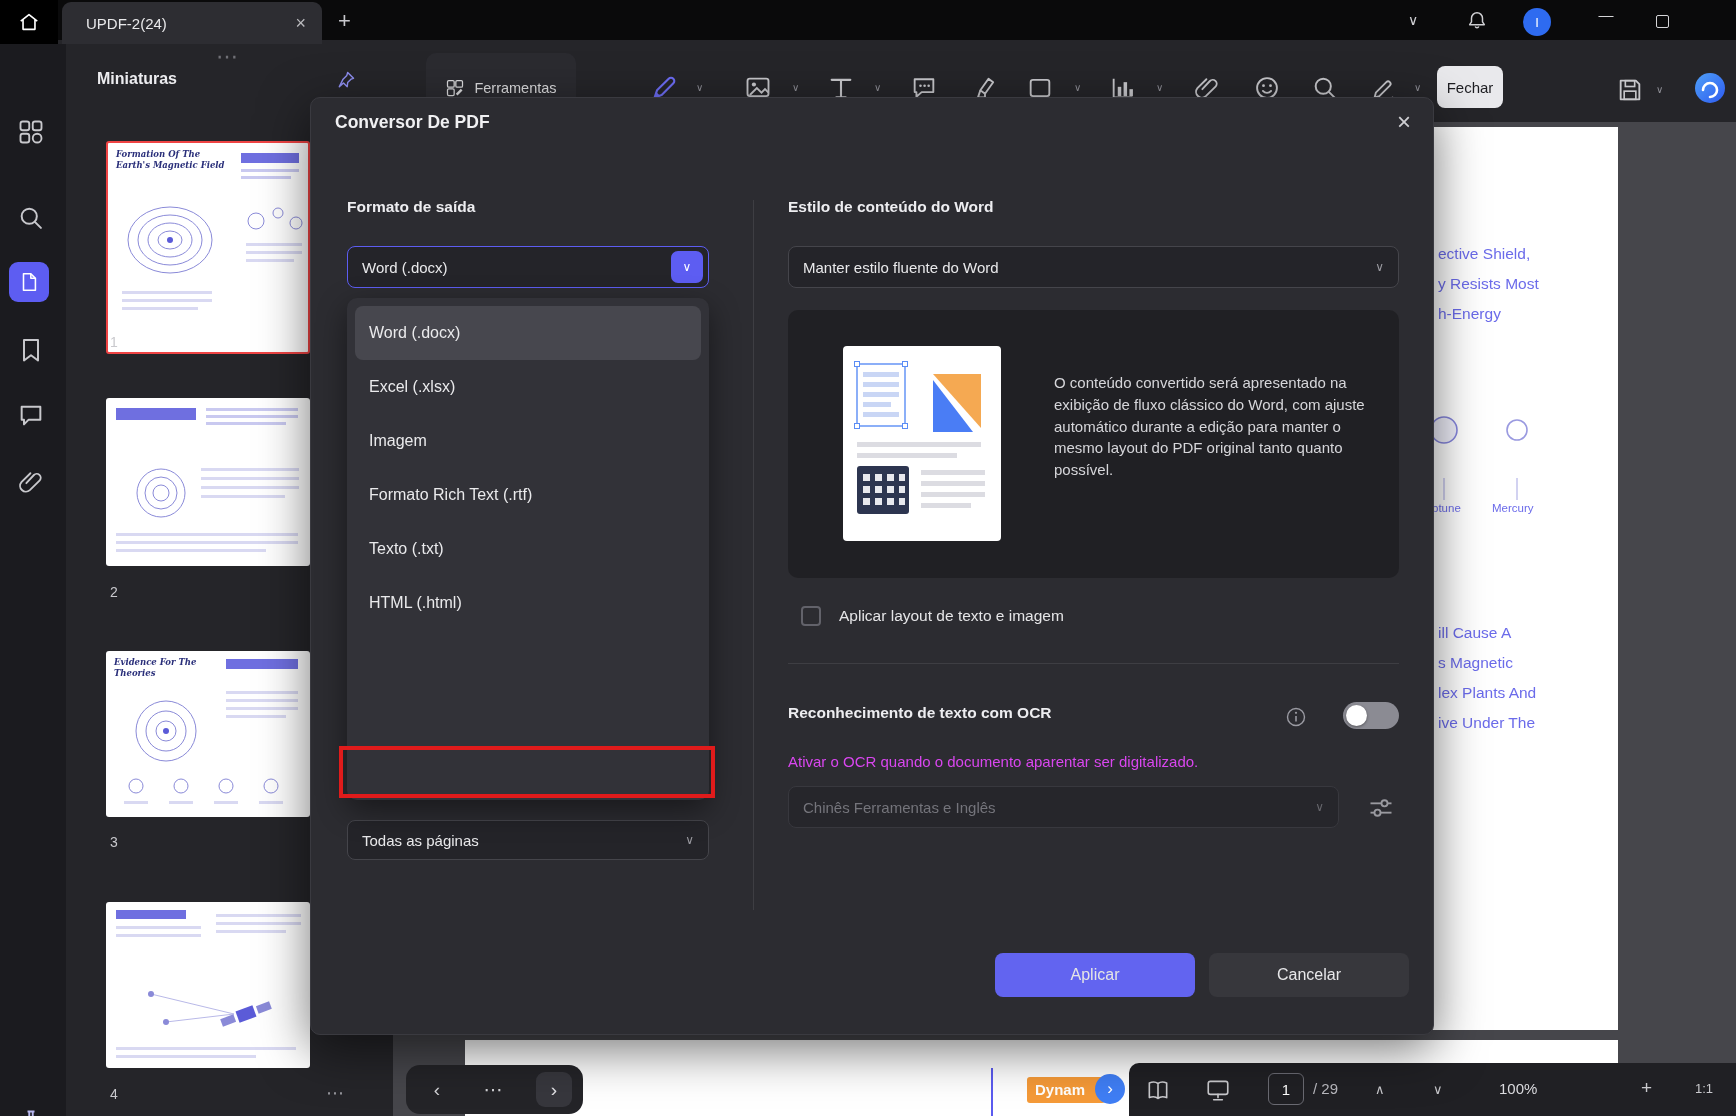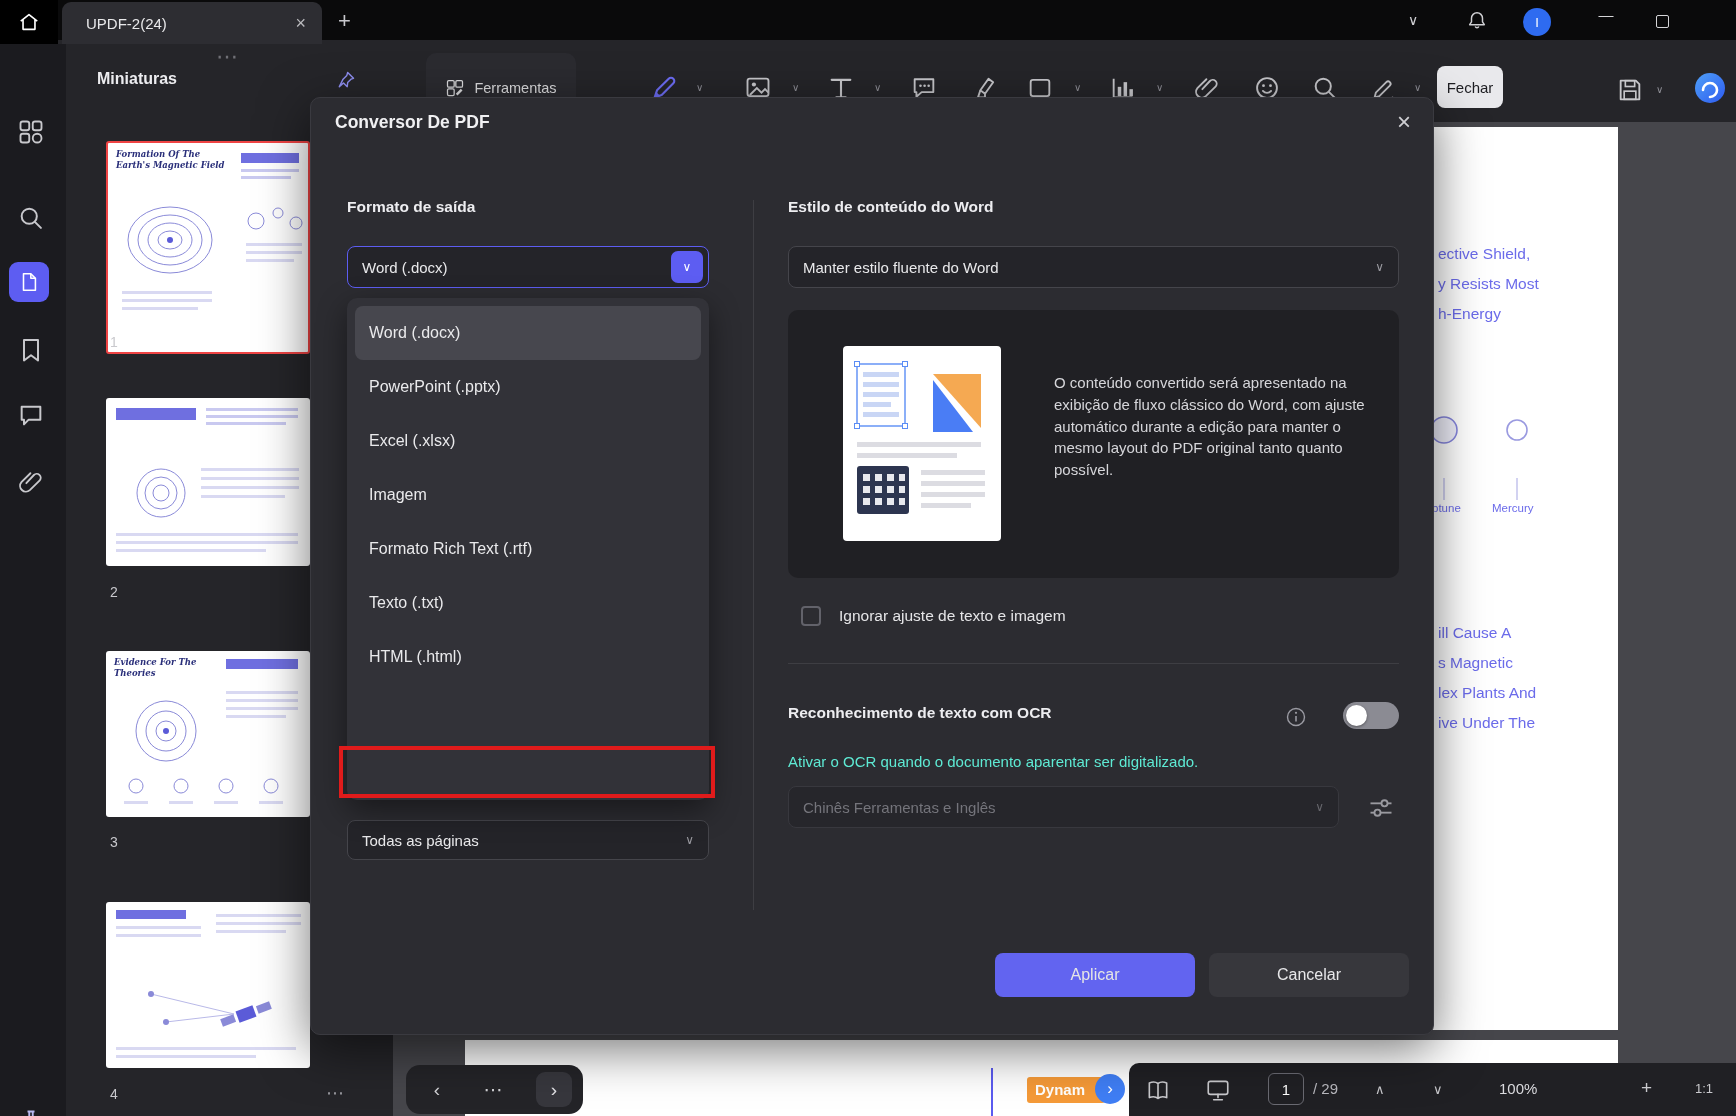--- a/index.html
+++ b/index.html
@@ -74,21 +74,21 @@
   .menu-item { height:54px; display:flex; align-items:center; padding-left:14px; color:#eaeaec; font-size:16px; border-radius:8px; cursor:pointer; }
   .menu-item.hl { background:#47474e; }
   .red-box { position:absolute; left:28px; top:648px; width:376px; height:52px; border:4px solid #e01b1b; z-index:5; pointer-events:none; }
   .vdiv { position:absolute; left:442px; top:102px; width:1px; height:710px; background:#3e3e43; }
   .preview { position:absolute; left:477px; top:212px; width:611px; height:268px; background:#202024; border-radius:10px; }
   .preview-text { position:absolute; left:266px; top:62px; width:322px; color:#d6d6da; font-size:15px; line-height:1.45; }
   .illus { position:absolute; left:55px; top:36px; width:158px; height:195px; background:#fff; border-radius:4px; }
   .checkbox { position:absolute; left:490px; top:508px; width:20px; height:20px; border:2px solid #62626a; border-radius:4px; cursor:pointer; }
   .chk-label { position:absolute; left:528px; top:509px; font-size:15.5px; color:#e5e5e7; }
   .hdiv { position:absolute; left:477px; top:565px; width:611px; height:1px; background:#3e3e43; }
-  .ocr-hint { position:absolute; left:477px; top:655px; font-size:15px; color:#5eead4; }
+  .ocr-hint { position:absolute; left:477px; top:655px; font-size:15px; color:#d946ef; }
   .toggle { position:absolute; left:1032px; top:604px; width:56px; height:27px; border-radius:14px; background:#8b8b93; cursor:pointer; }
   .knob { position:absolute; left:3px; top:3px; width:21px; height:21px; border-radius:50%; background:#fff; box-shadow:0 1px 3px rgba(0,0,0,.4); }
   .lang-select { background:#26262b; border:1px solid #38383e; color:#74747b; cursor:default; }
   .lang-select .chev { color:#66666c; }
   .btn { position:absolute; top:855px; width:200px; height:44px; border-radius:8px; font-size:16px; display:flex; align-items:center; justify-content:center; cursor:pointer; }
   .btn-apply { left:684px; background:#6264f0; color:#e5e5e5; }
   .btn-cancel { left:898px; background:#37373c; color:#e8e8ea; }
   .info-ic { position:absolute; left:975px; top:609px; width:20px; height:20px; cursor:pointer; }
   .sliders-ic { position:absolute; left:1056px; top:696px; width:28px; height:28px; cursor:pointer; }
 </style>
@@ -388,21 +388,20 @@
     <span class="dlg-close">×</span>
 
     <span class="sec-label" style="left:36px;top:100px">Formato de saída</span>
     <div class="select fmt-select" style="left:36px;top:148px;width:362px">
       <span>Word (.docx)</span>
       <div class="fmt-chev-btn">∨</div>
     </div>
 
     <div class="menu">
       <div class="menu-item hl">Word (.docx)</div>
-      <div class="menu-item">PowerPoint (.pptx)</div>
       <div class="menu-item">Excel (.xlsx)</div>
       <div class="menu-item">Imagem</div>
       <div class="menu-item">Formato Rich Text (.rtf)</div>
       <div class="menu-item">Texto (.txt)</div>
       <div class="menu-item">HTML (.html)</div>
     </div>
     <div class="red-box"></div>
 
     <div class="select" style="left:36px;top:722px;width:362px;height:40px">
       <span>Todas as páginas</span>
@@ -452,21 +451,21 @@
           <rect x="78" y="124" width="64" height="5" fill="#dcdce2"></rect>
           <rect x="78" y="135" width="64" height="5" fill="#dcdce2"></rect>
           <rect x="78" y="146" width="64" height="5" fill="#dcdce2"></rect>
           <rect x="78" y="157" width="50" height="5" fill="#dcdce2"></rect>
         </svg>
       </div>
       <div class="preview-text">O conteúdo convertido será apresentado na exibição de fluxo clássico do Word, com ajuste automático durante a edição para manter o mesmo layout do PDF original tanto quanto possível.</div>
     </div>
 
     <div class="checkbox"></div>
-    <span class="chk-label">Ignorar ajuste de texto e imagem</span>
+    <span class="chk-label">Aplicar layout de texto e imagem</span>
 
     <div class="hdiv"></div>
 
     <span class="sec-label" style="left:477px;top:606px">Reconhecimento de texto com OCR</span>
     <svg class="info-ic" viewBox="0 0 20 20">
       <circle cx="10" cy="10" r="8.5" fill="none" stroke="#9a9aa2" stroke-width="1.4"></circle>
       <line x1="10" y1="9" x2="10" y2="14.5" stroke="#9a9aa2" stroke-width="1.6"></line>
       <circle cx="10" cy="5.8" r="1.1" fill="#9a9aa2"></circle>
     </svg>
     <div class="toggle">

